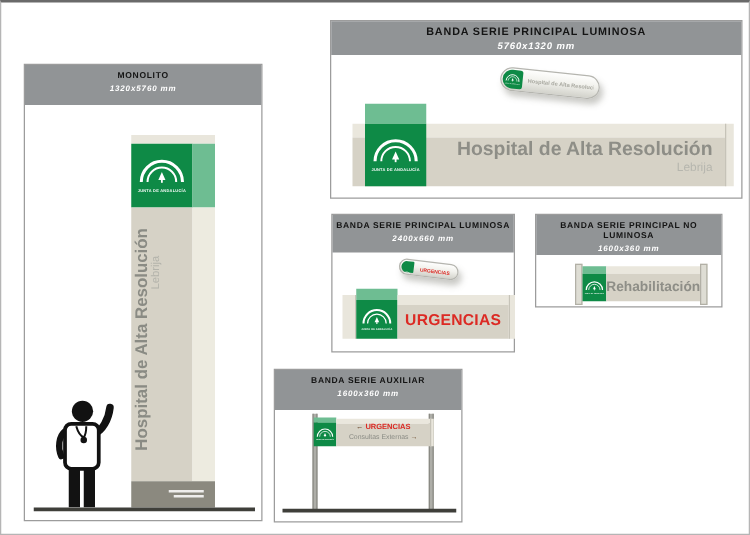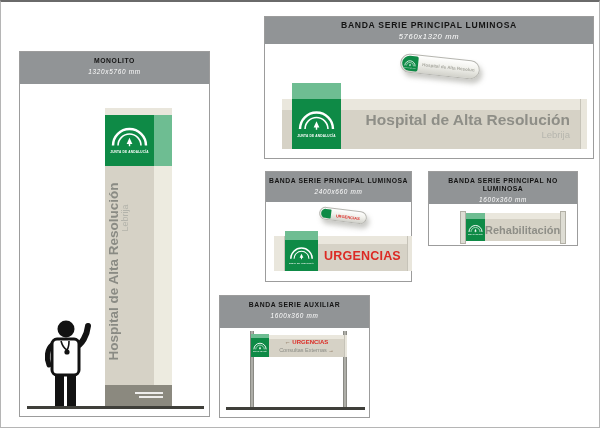--- a/index.html
+++ b/index.html
@@ -6,21 +6,21 @@
   *{box-sizing:border-box;}
   #page{
     position:relative;width:600px;height:428px;background:#ffffff;
     font-family:"Liberation Sans",sans-serif;overflow:hidden;
     border:1px solid #b5b5b5;border-top:2px solid #6a6a6a;
   }
   .abs{position:absolute;}
   .panel{position:absolute;border:1px solid #9c9c9c;background:#fff;}
   .panel-header{position:absolute;left:0;top:0;right:0;background:#919496;text-align:center;padding-top:5px;}
   .panel-title{font-size:6.8px;font-weight:bold;color:#141414;letter-spacing:.55px;line-height:8px;}
-  .panel-dim{font-size:6.4px;font-weight:normal;font-style:italic;color:#ffffff;letter-spacing:.7px;margin-top:3px;}
+  .panel-dim{font-size:6.4px;font-weight:bold;font-style:italic;color:#ffffff;letter-spacing:.7px;margin-top:3px;}
   .panel-lg .panel-title{font-size:8.6px;letter-spacing:.7px;}
   .panel-lg .panel-dim{font-size:7.6px;margin-top:3px;}
   .green{background:#0e8a46;}
   .green-light{background:#6ebd92;}
   .band-main{background:#d6d2c6;}
   .band-top{background:#eae7dd;}
   .side-cream{background:#edebe0;}
   .endcap{background:#e9e6dc;}
   .cap-framed{background:#deddd4;border:1px solid #b2b0a6;}
   .junta-logo{position:absolute;inset:2px;}

